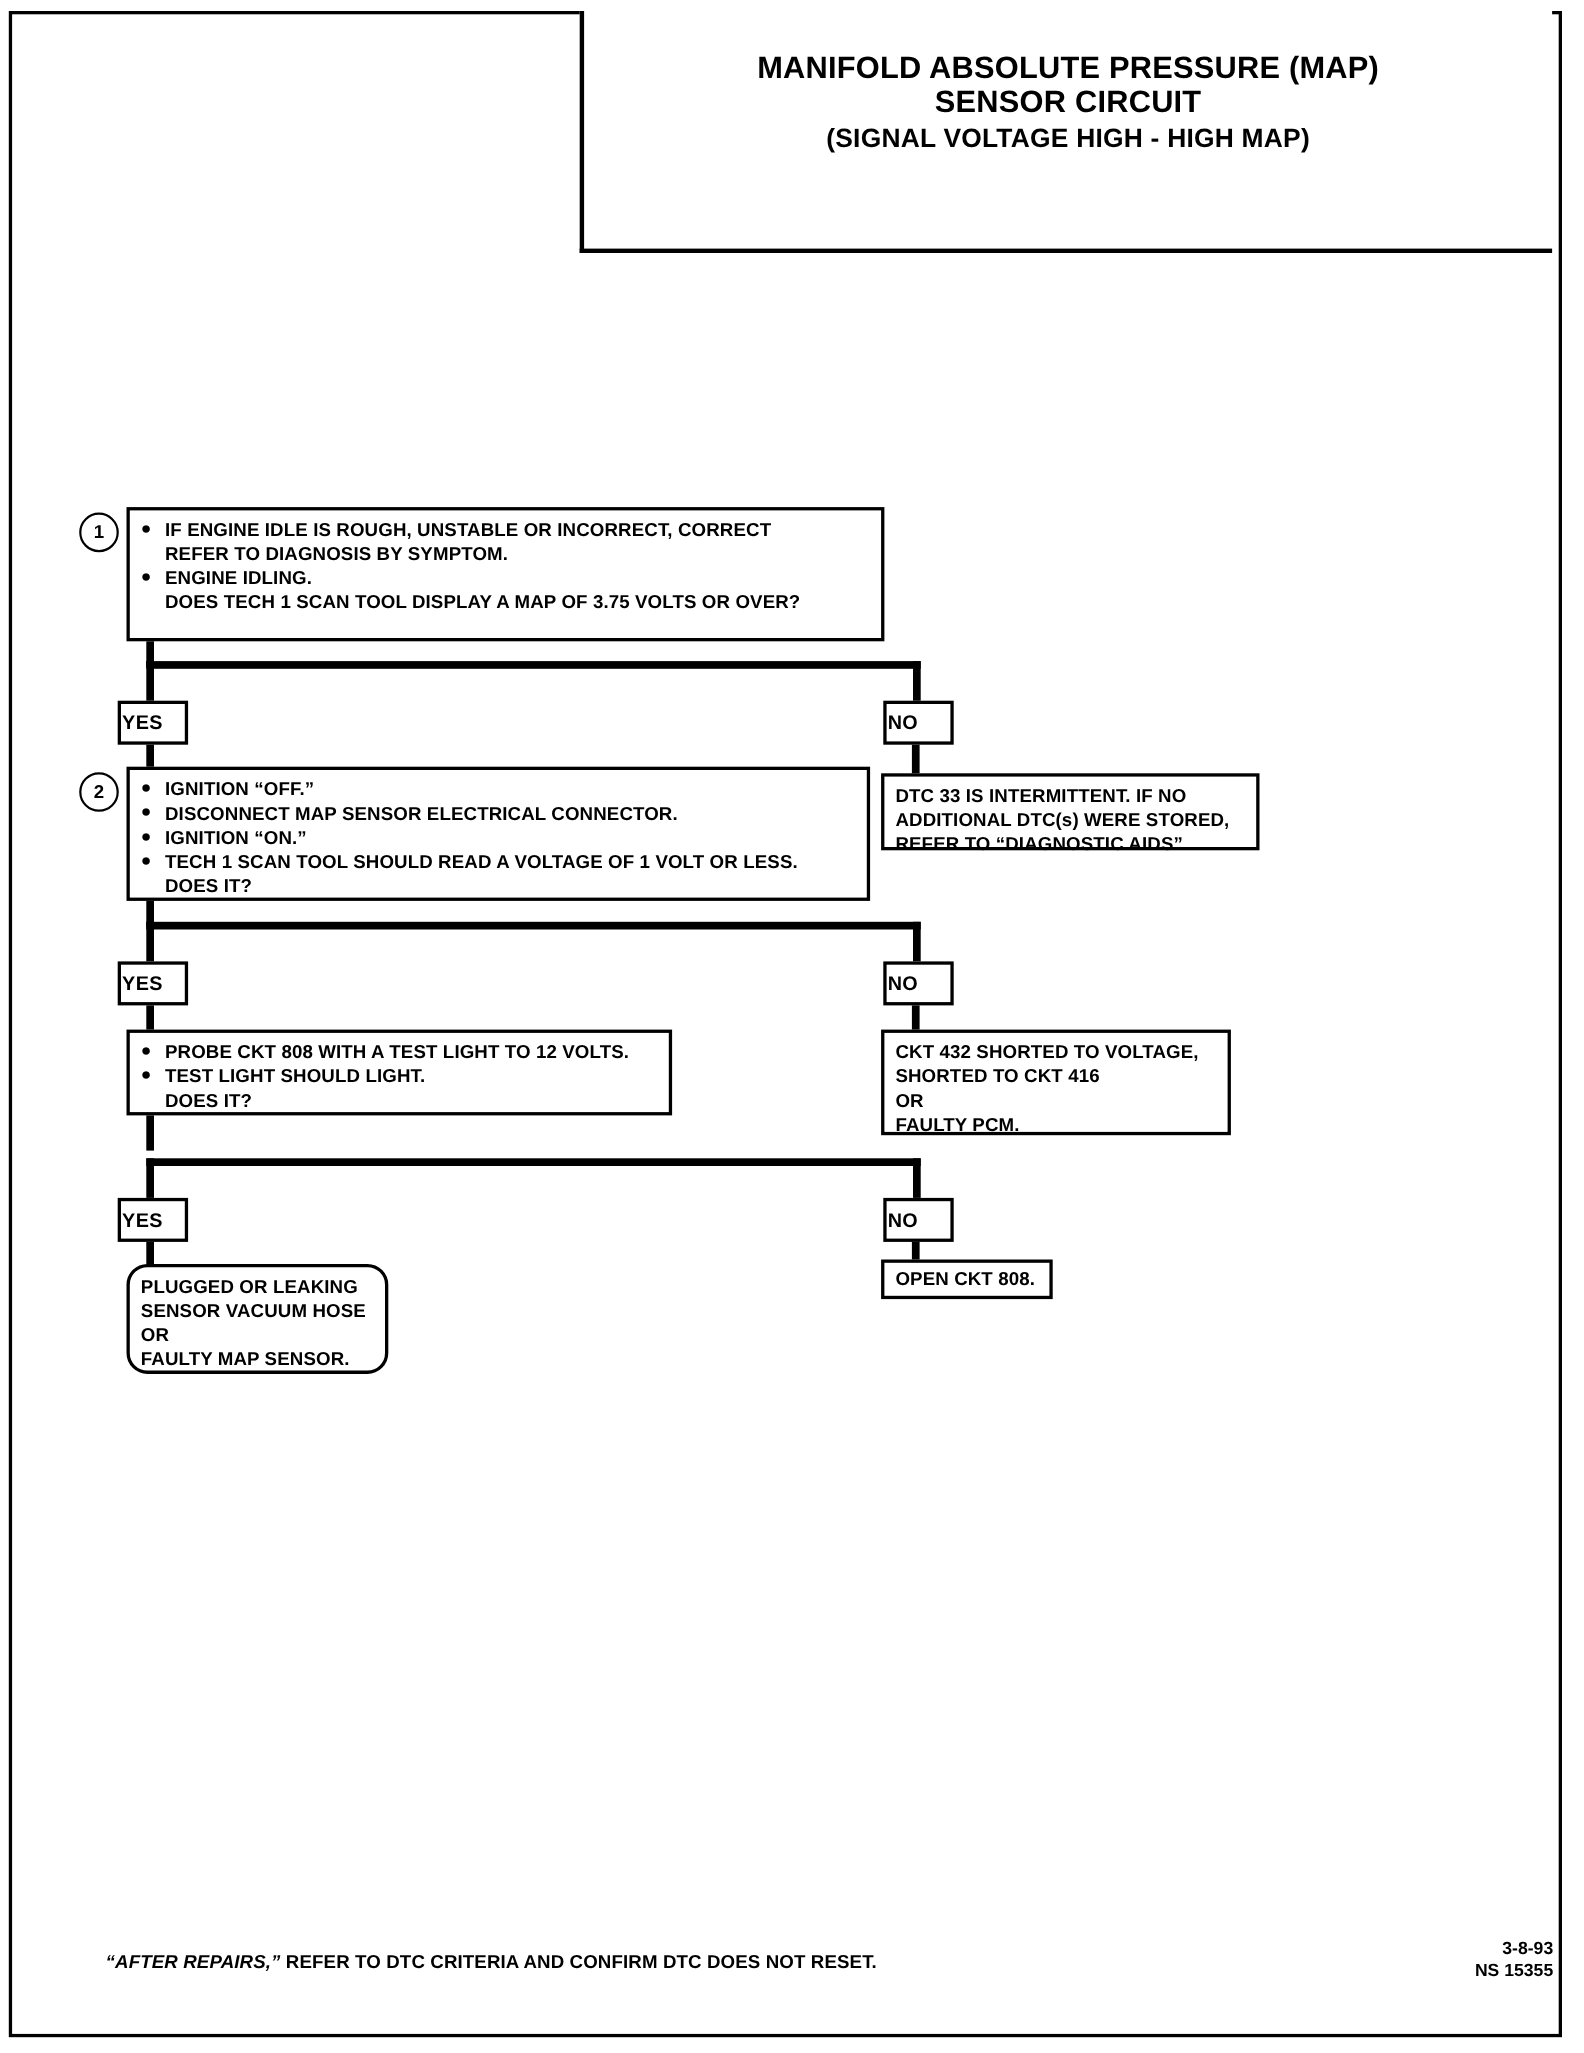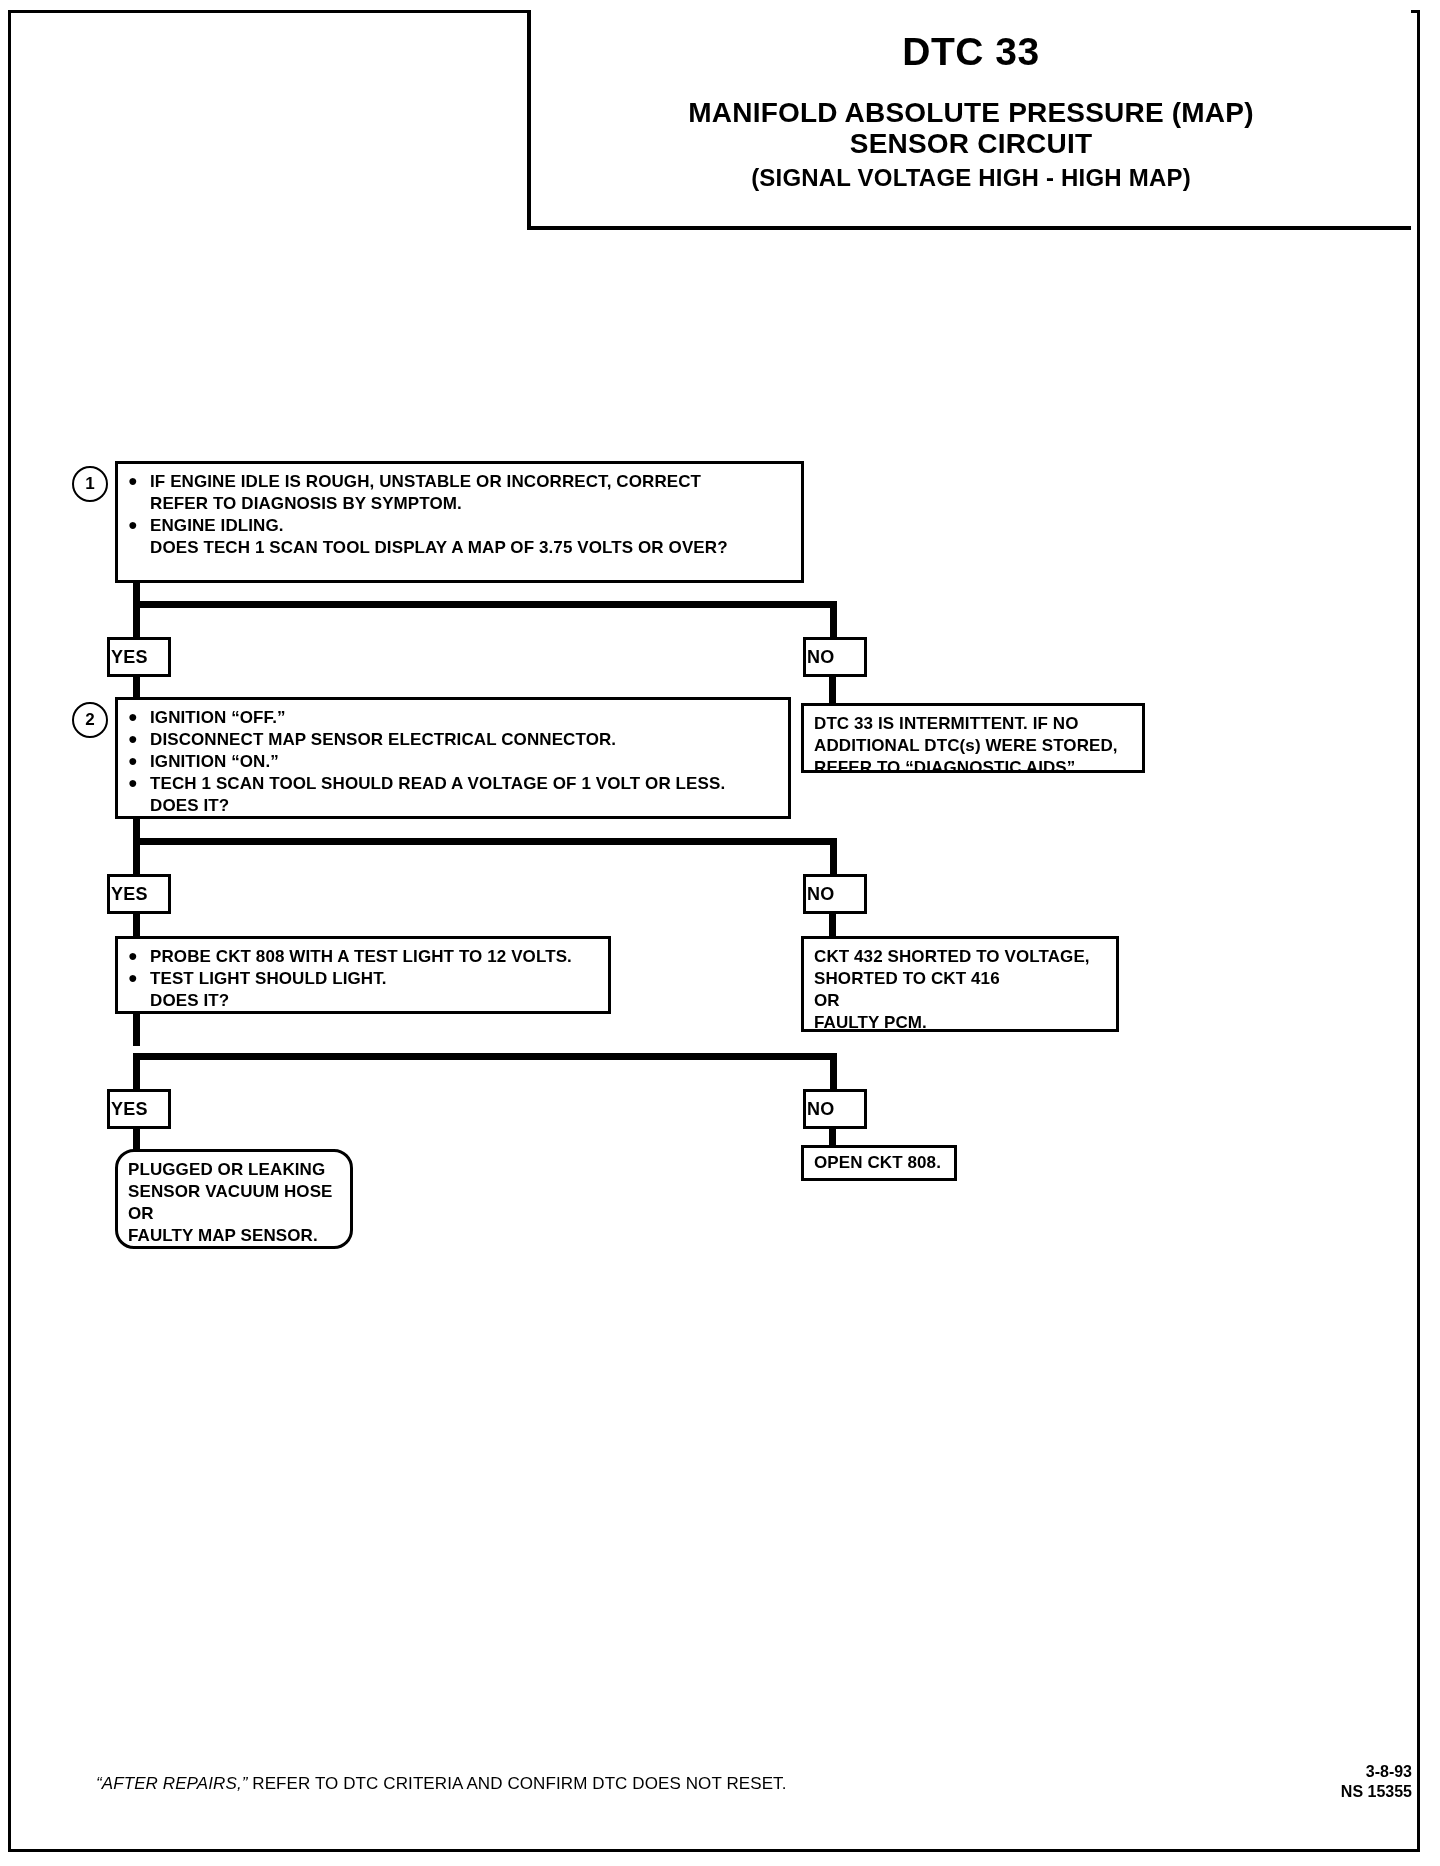--- a/index.html
+++ b/index.html
@@ -131,21 +131,21 @@
     position: absolute;
     background: #000;
   }
 
   
   #footer-note {
     position: absolute;
     left: 96px;
     top: 1774px;
     font-size: 17px;
-    font-weight: normal;
+    font-weight: bold;
     letter-spacing: 0.1px;
     white-space: nowrap;
   }
   #footer-note .ital {
     font-style: italic;
   }
   #footer-code {
     position: absolute;
     right: 28px;
     top: 1762px;
@@ -156,21 +156,20 @@
   }
 </style>
 </head>
 <body>
 
 <div id="page">
 
   <div id="page-frame"></div>
 
   <div id="title-block">
-    <div class="title-dtc">DTC 33</div>
     <div class="title-main">
       <span>MANIFOLD ABSOLUTE PRESSURE (MAP)</span><br>
       <span>SENSOR CIRCUIT</span>
     </div>
     <div class="title-sub">(SIGNAL VOLTAGE HIGH - HIGH MAP)</div>
   </div>
 
   <div class="step-circle" style="left:72px; top:466px;">1</div>
 
   <div class="box" style="left:115px; top:461px; width:689px; height:122px;">

